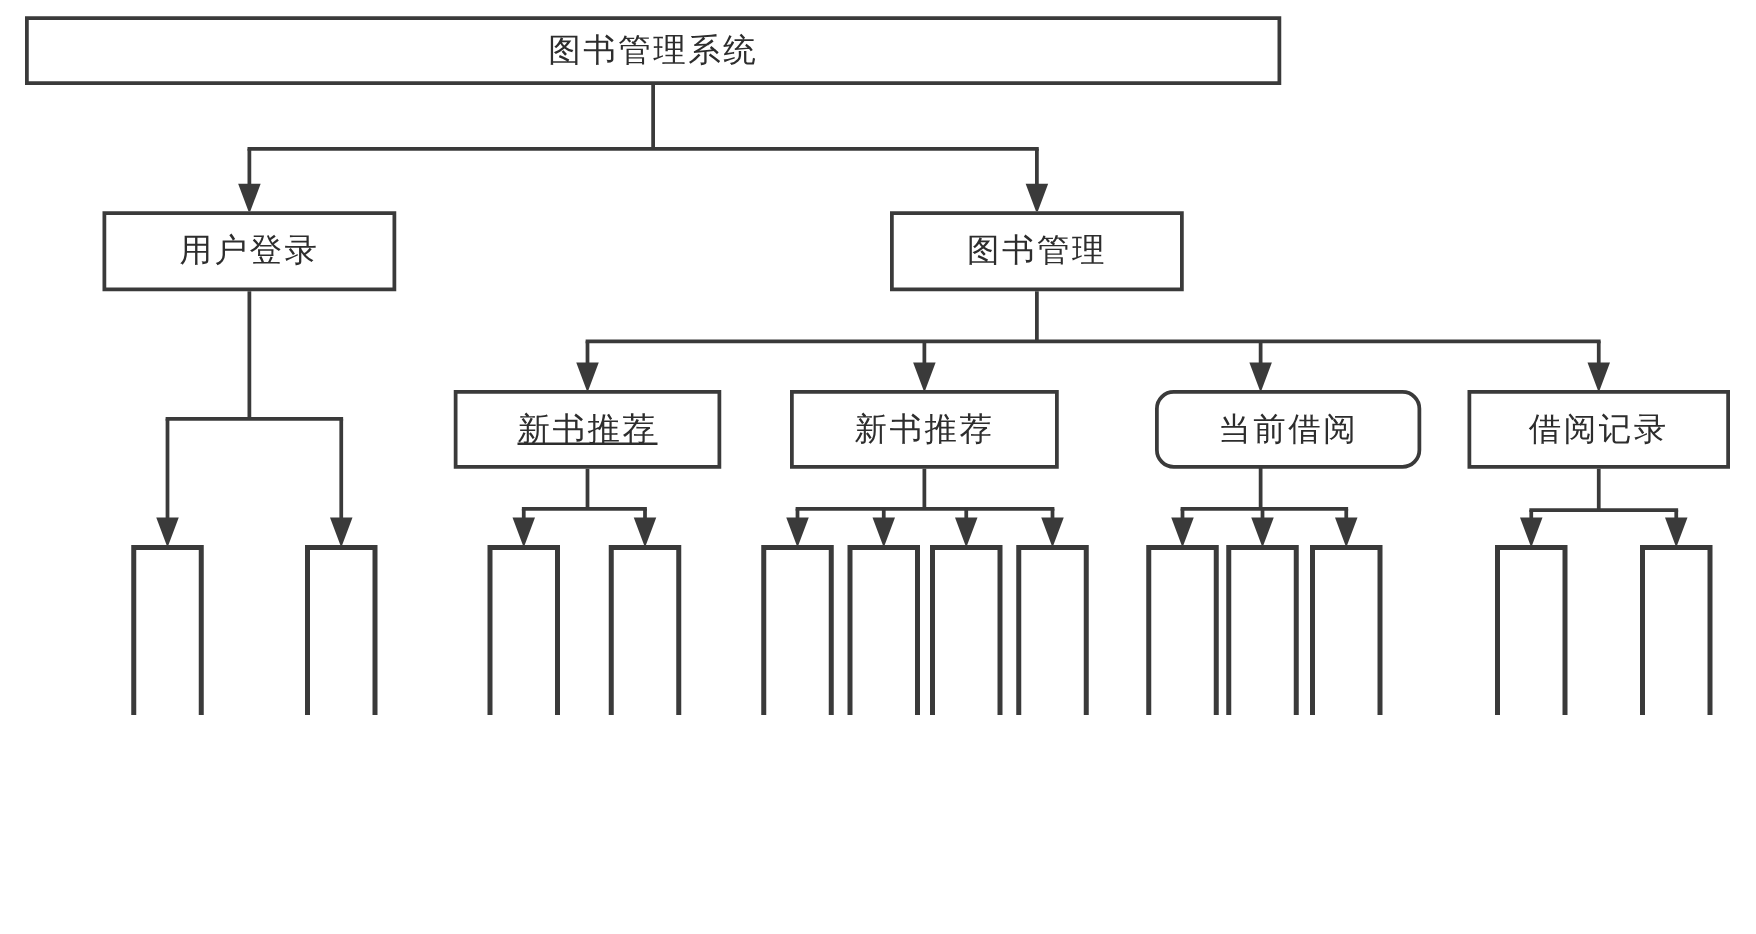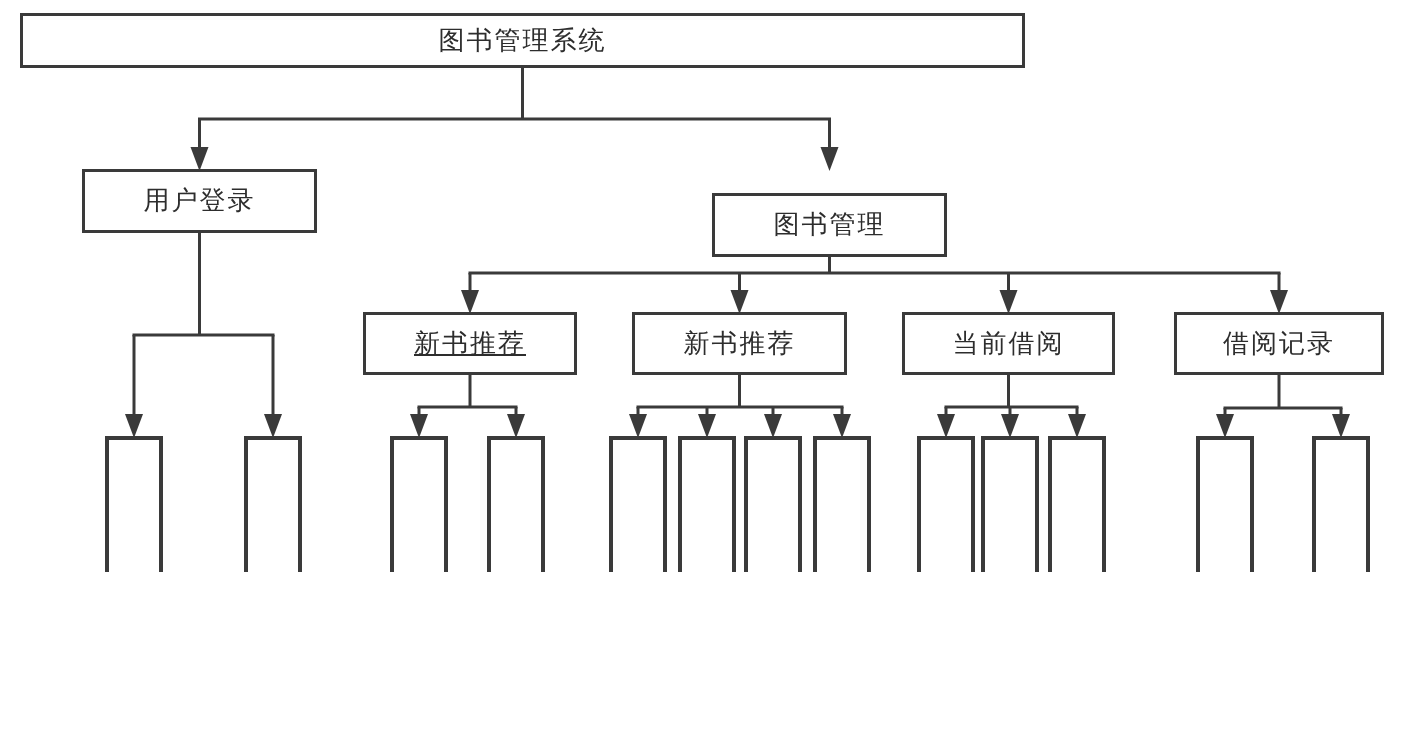--- a/index.html
+++ b/index.html
@@ -82,30 +82,30 @@
       <line x1="1341" y1="408" x2="1341" y2="418" stroke="#3a3a3a" stroke-width="3"></line>
       <polygon points="1341,438 1332,414 1350,414" fill="#3a3a3a"></polygon>
     </svg>
   <div id="nodes">
       <div class="node" style="left: 20px; top: 13px; width: 1005px; height: 55px;">
         <span class="label">图书管理系统</span>
       </div>
       <div class="node" style="left: 82px; top: 169px; width: 235px; height: 64px;">
         <span class="label">用户登录</span>
       </div>
-      <div class="node" style="left: 712px; top: 169px; width: 235px; height: 64px; margin-top: 24px;">
+      <div class="node" style="left: 712px; top: 169px; width: 235px; height: 64px;">
         <span class="label">图书管理</span>
       </div>
       <div class="node" style="left: 363px; top: 312px; width: 214px; height: 63px; text-decoration: underline;">
         <span class="label">新书推荐</span>
       </div>
       <div class="node" style="left: 632px; top: 312px; width: 215px; height: 63px;">
         <span class="label">新书推荐</span>
       </div>
-      <div class="node" style="left: 902px; top: 312px; width: 213px; height: 63px;">
+      <div class="node" style="left: 924px; top: 312px; width: 213px; height: 63px; border-radius: 15px;">
         <span class="label">当前借阅</span>
       </div>
       <div class="node" style="left: 1174px; top: 312px; width: 210px; height: 63px;">
         <span class="label">借阅记录</span>
       </div>
       <div class="node leaf" style="left: 105px; top: 436px; width: 58px; height: 299px;">
         <span class="label">用户登录</span>
       </div>
       <div class="node leaf" style="left: 244px; top: 436px; width: 58px; height: 299px;">
         <span class="label">注销登录</span>

